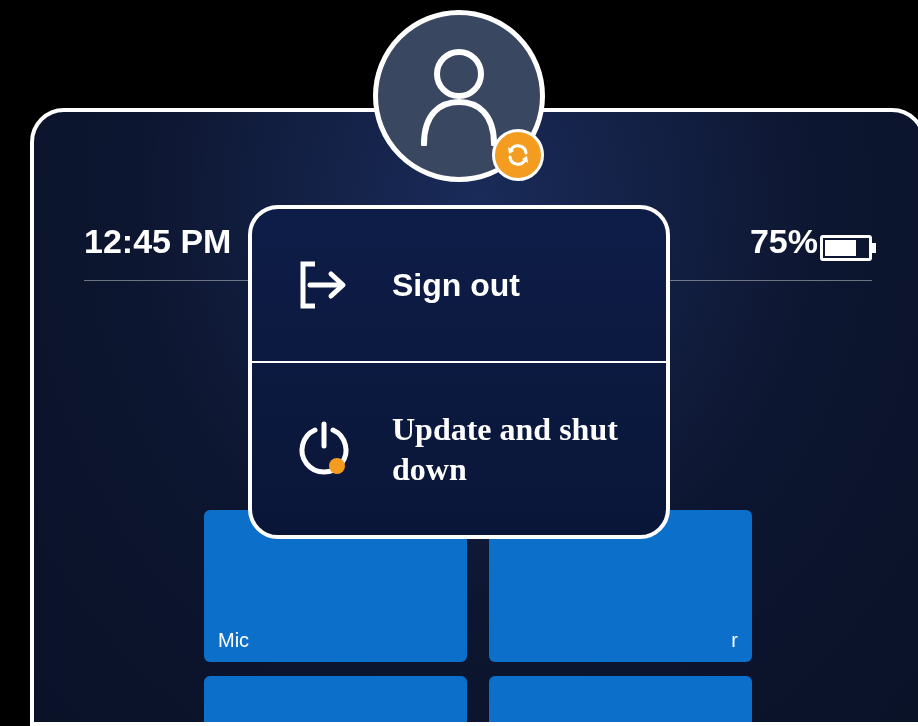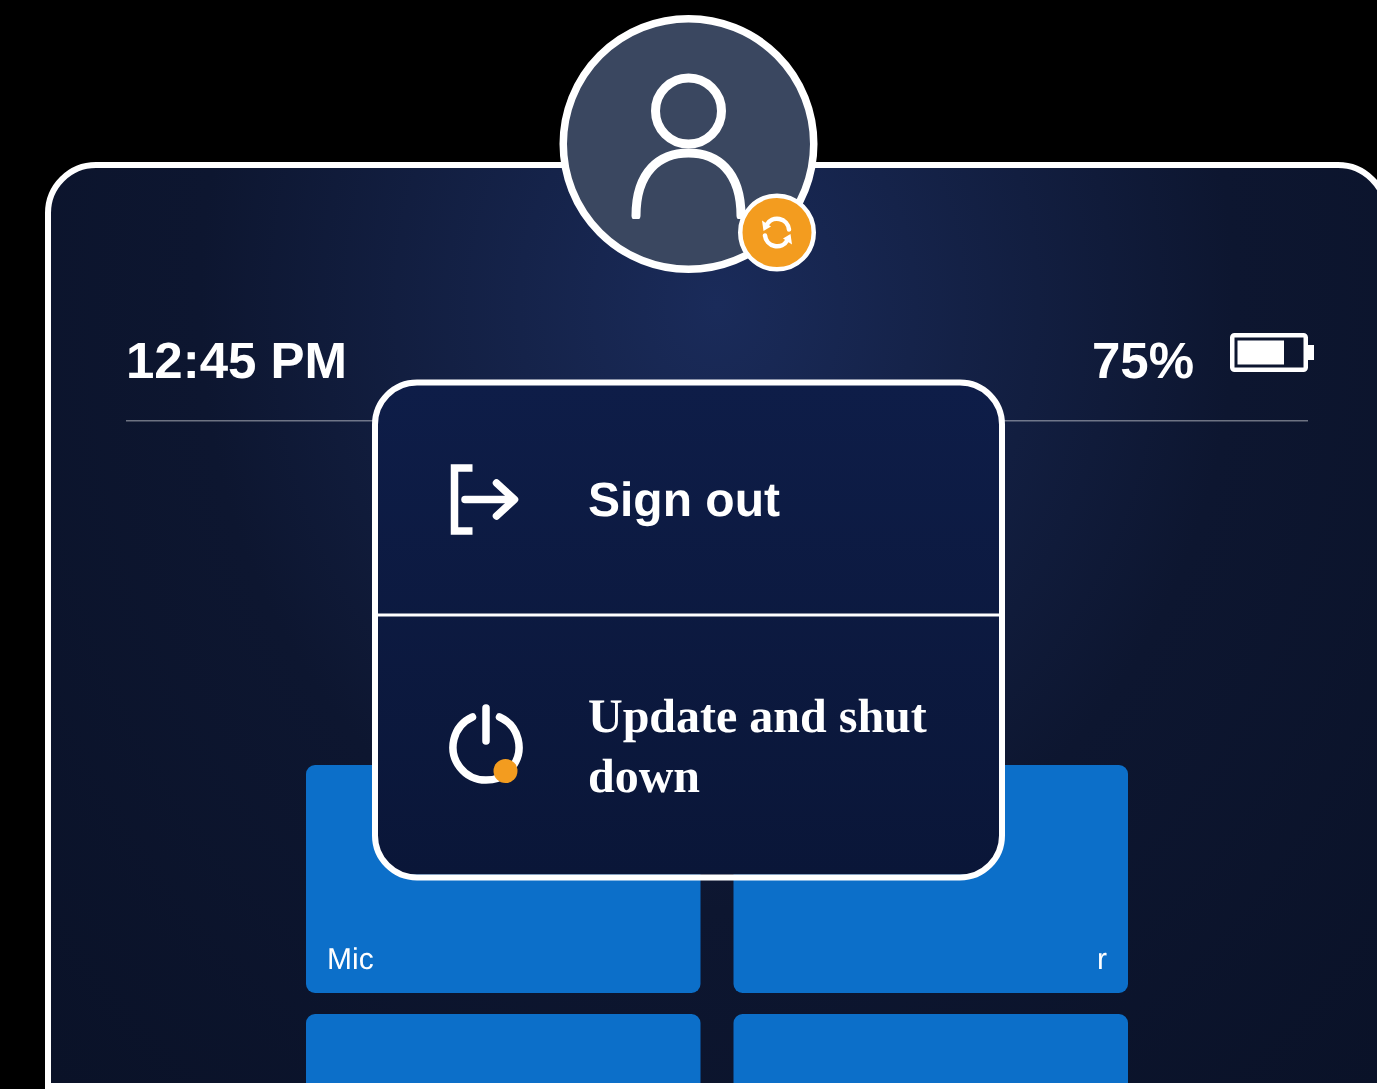--- a/index.html
+++ b/index.html
@@ -53,21 +53,21 @@
     position: absolute;
     left: 50px; right: 50px;
     top: 110px;
     display: flex;
     justify-content: space-between;
     align-items: center;
     color: #fff;
     font-size: 34px;
     font-weight: 600;
   }
-  .status-right { display: flex; align-items: flex-start; gap: 24px; }
+  .status-right { display: flex; align-items: flex-end; gap: 2px; }
 
   .divider {
     position: absolute;
     left: 50px; right: 50px;
     top: 168px;
     height: 1px;
     background: rgba(255,255,255,0.4);
   }
 
   
@@ -98,21 +98,20 @@
     position: absolute;
     left: 50%;
     top: 205px;
     transform: translateX(-50%);
     width: 422px;
     background: linear-gradient(180deg, #0e1d48 0%, #0a1638 100%);
     border: 4px solid #fff;
     border-radius: 30px;
     z-index: 15;
     overflow: hidden;
-    margin-top: 48px;
   }
   .menu-item {
     display: flex;
     align-items: center;
     gap: 38px;
     padding: 46px 42px;
     color: #fff;
     font-size: 32px;
     font-weight: 600;
     line-height: 1.25;

